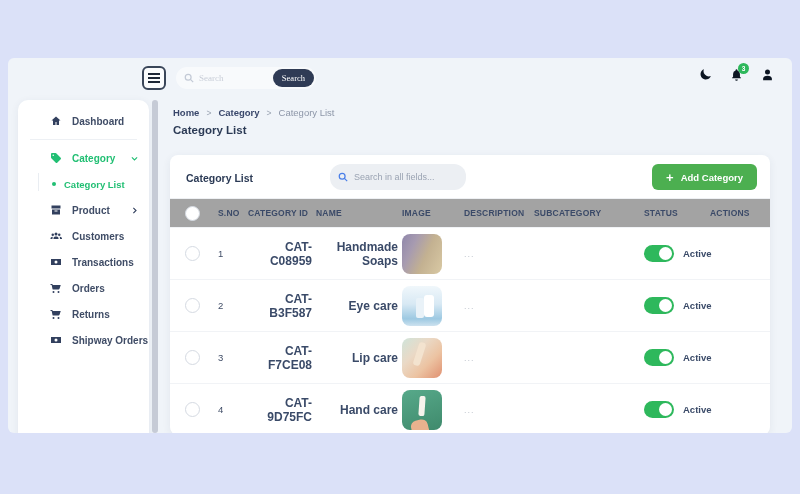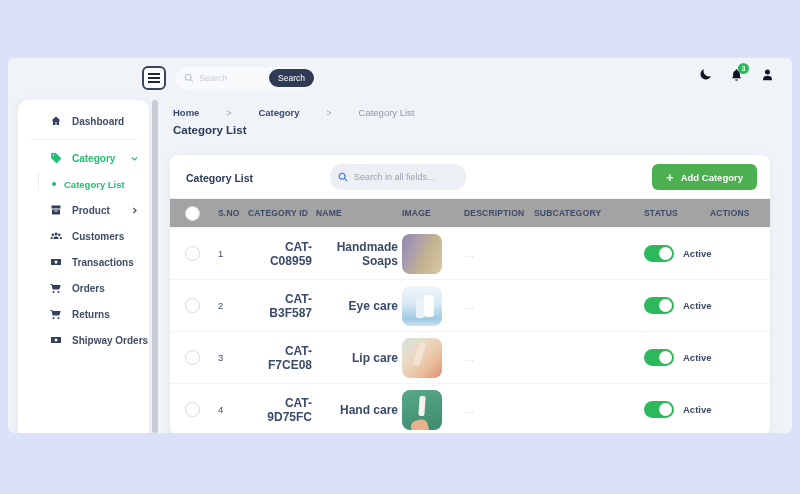--- a/index.html
+++ b/index.html
@@ -16,21 +16,21 @@
   
   .hamburger {
     position:absolute; left:134px; top:8px; width:24px; height:24px;
     border:2px solid #3a4659; border-radius:6px; background:#fbfcfd;
     display:flex; align-items:center; justify-content:center; cursor:pointer;
   }
   .hbars { width:12px; height:2px; background:#1d2736; box-shadow:0 -4px 0 #1d2736, 0 4px 0 #1d2736; }
   .topsearch {
     position:absolute; left:168px; top:9px; width:140px; height:22px;
     background:rgba(255,255,255,0.55); border-radius:11px;
-    display:flex; align-items:center; padding:0 2px 0 8px;
+    display:flex; align-items:center; padding:0 2px 0 8px;font-family:Liberation Serif, serif;
   }
   .topsearch svg { width:10px; height:10px; color:#c3cad6; flex:0 0 auto; }
   .topsearch input {
     border:none; outline:none; background:transparent; width:70px;
     font-size:9px; color:#55607a; margin-left:5px; font-family:inherit;
   }
   .topsearch input::placeholder { color:#c9ced8; }
   .topsearch-btn {
     margin-left:auto; background:#2f3b55; color:#fff; border:none; cursor:pointer;
     font-size:8.5px; padding:4px 9px; border-radius:9px; font-family:inherit;
@@ -65,21 +65,21 @@
     height:26px; display:flex; align-items:center; padding-left:34px; cursor:pointer;
     font-size:9.5px; font-weight:600; color:#9aa3b0;
   }
   .sub-item .dot { width:4px; height:4px; border-radius:50%; background:#c3cad4; margin-right:8px; }
   .sub-item.active { color:#21bf73; }
   .sub-item.active .dot { background:#21bf73; }
   
   .scrollbar { position:absolute; left:144px; top:42px; width:6px; height:333px; }
   .scroll-thumb { width:6px; height:100%; border-radius:3px; background:#c6cbd6; }
   
-  .breadcrumb { position:absolute; left:165px; top:49px; font-size:9.5px; display:flex; align-items:center;gap:20px; }
+  .breadcrumb { position:absolute; left:165px; top:49px; font-size:9.5px; display:flex; align-items:center; }
   .crumb { color:#39476b; font-weight:600; cursor:pointer; }
   .crumb-sep { color:#9aa3b2; margin:0 7px; font-size:8.5px; }
   .crumb-current { color:#8d96a8; font-weight:400; }
   .page-title { position:absolute; left:165px; top:66px; font-size:11.5px; font-weight:700; color:#2b3a55; }
   .card {
     position:absolute; left:162px; top:97px; width:600px; height:280px;
     background:#fff; border-radius:8px; box-shadow:0 2px 8px rgba(40,50,80,0.07);
   }
   .card-header { height:44px; position:relative; border-bottom:1px solid #eef0f3; }
   .card-title { position:absolute; left:16px; top:17px; font-size:10.5px; font-weight:700; color:#2b3a55; }

